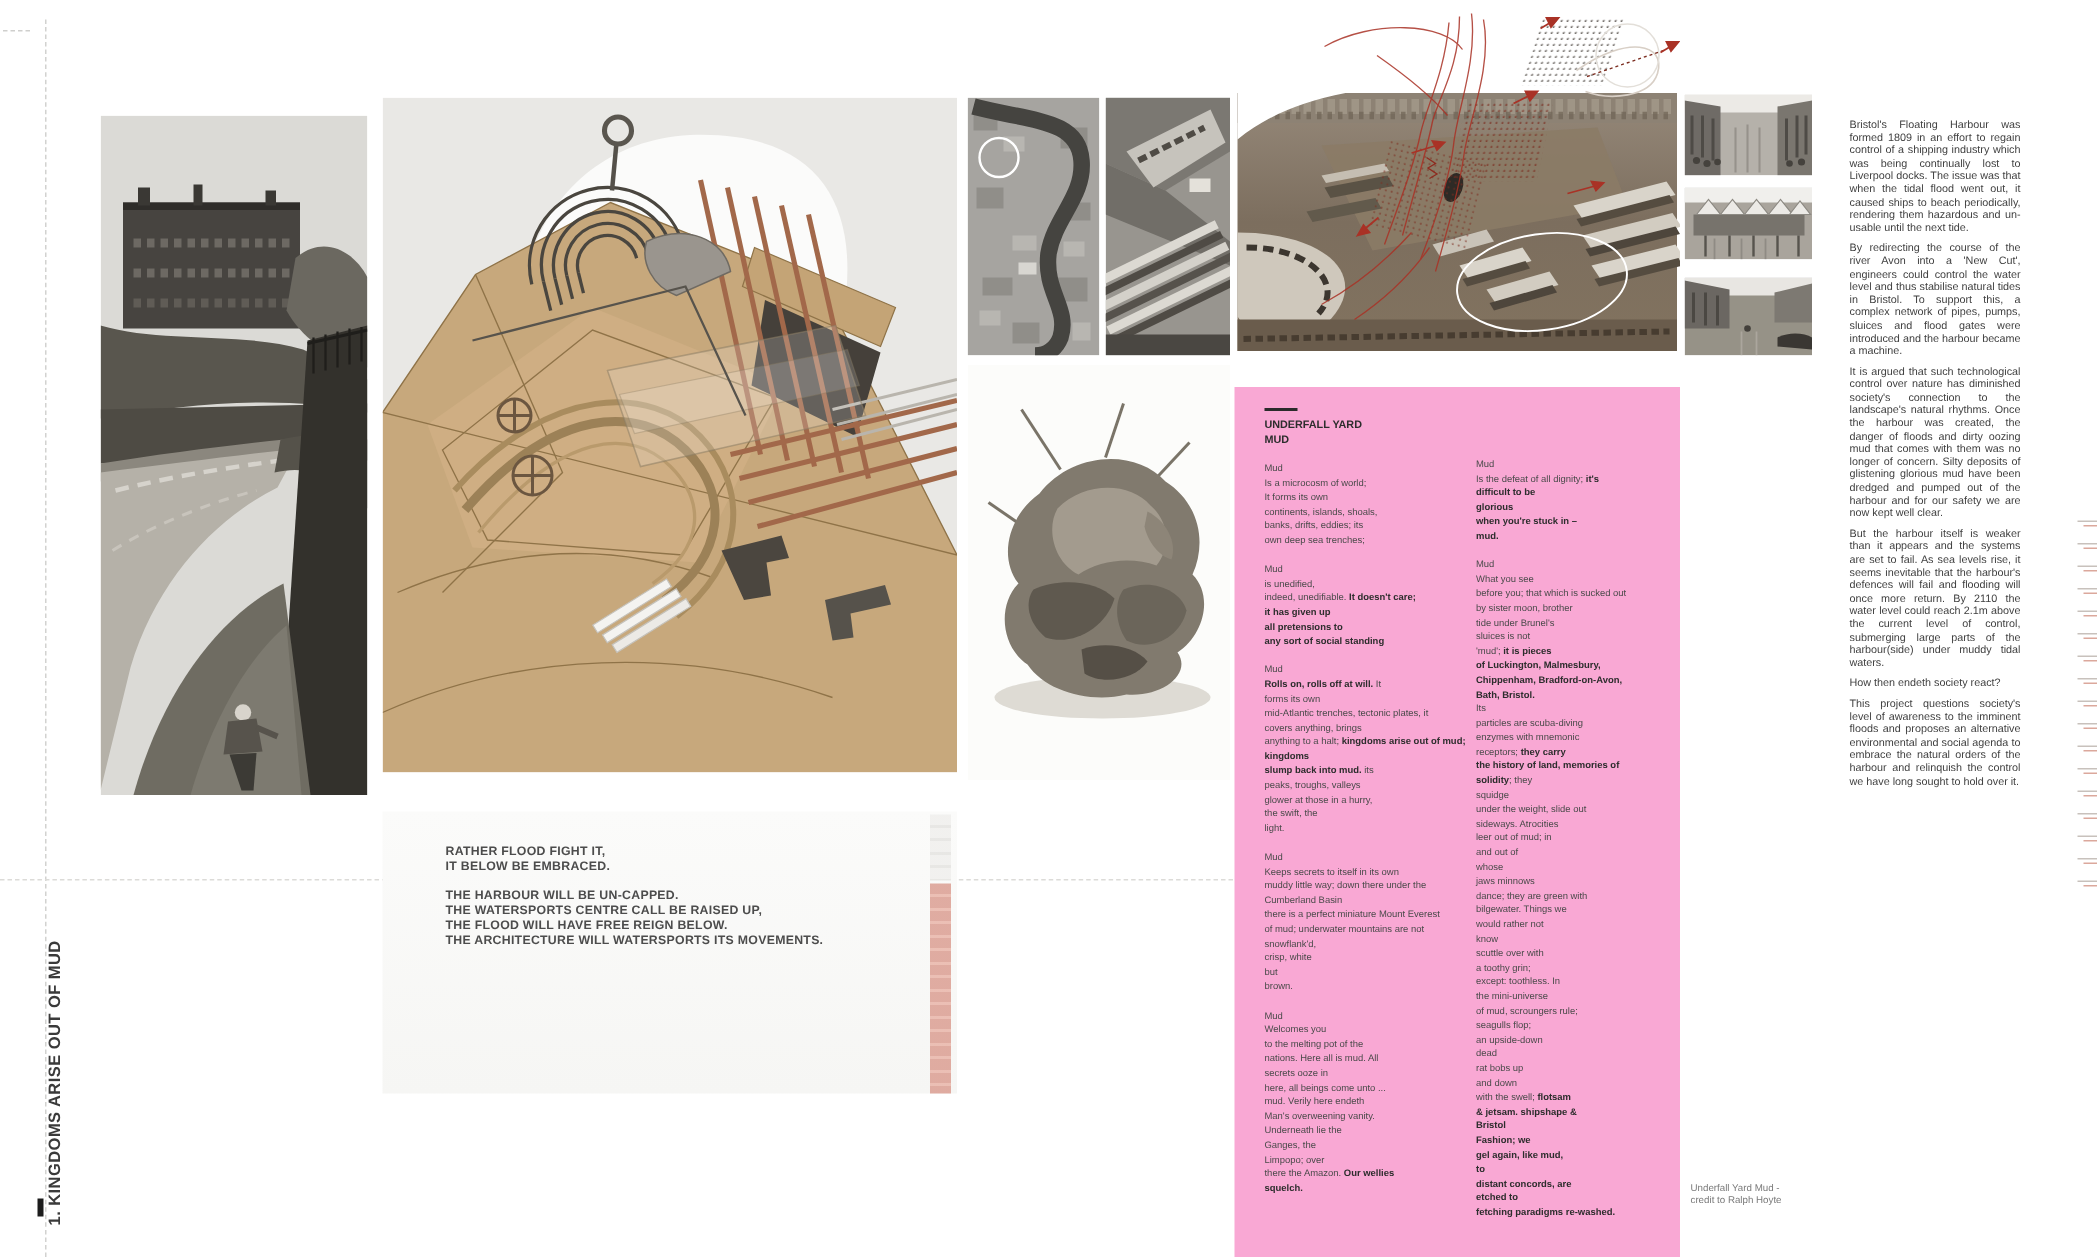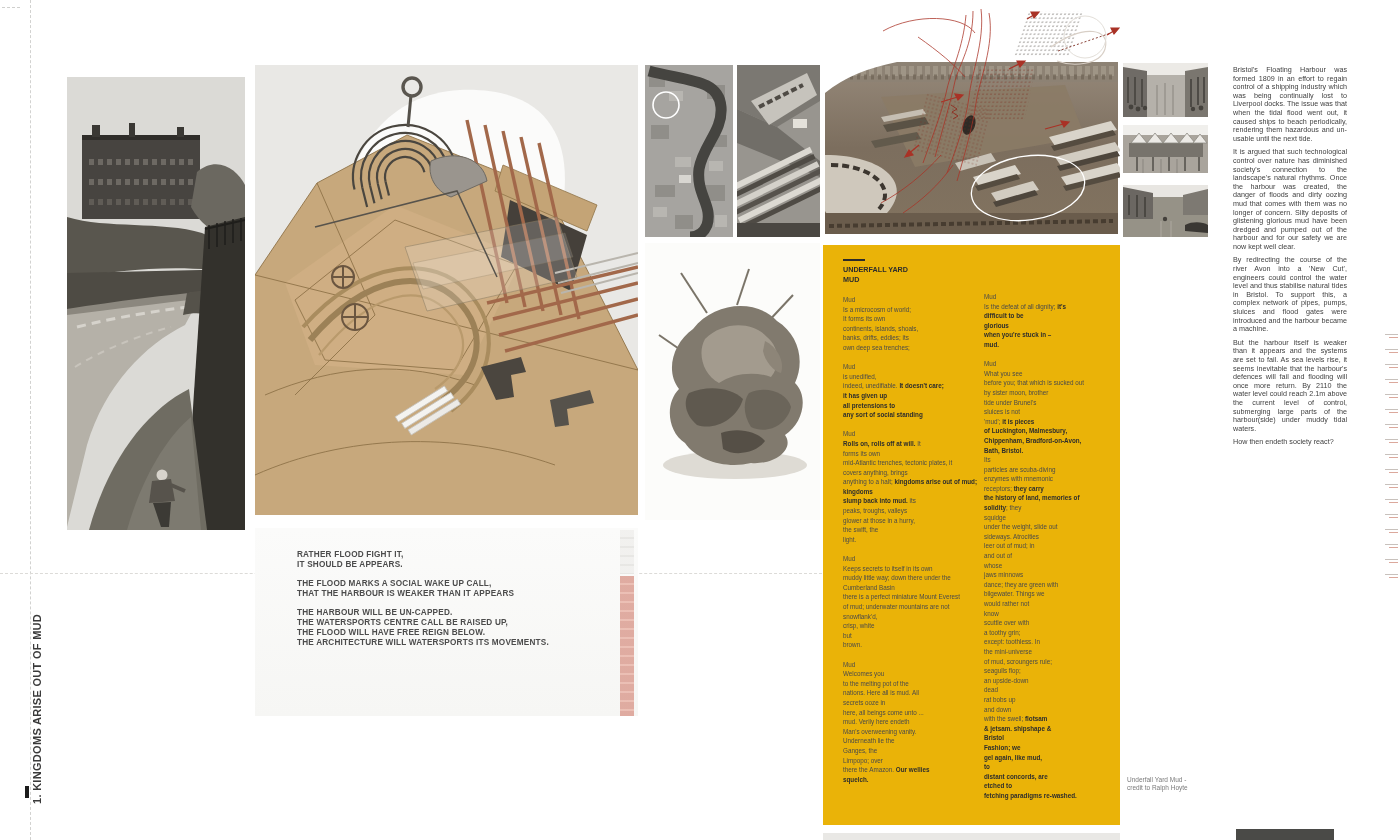--- a/index.html
+++ b/index.html
@@ -1,18 +1,18 @@
 <!DOCTYPE html>
 <html><head>
 <meta charset="utf-8">
 <style>
   html,body{margin:0;padding:0;background:#fff;}
   .page{position:relative;width:1400px;height:840px;background:#ffffff;overflow:hidden;
         font-family:"Liberation Sans", sans-serif;color:#3d3d3d;}
-  .abs{position:absolute;}
+  .abs{position:absolute;margin-top:13px;}
   
   .guide-v{left:30px;top:0;width:0;height:840px;border-left:1px dashed #d2d2d0;}
   .guide-h{left:0;top:573px;width:822px;height:0;border-top:1px dashed #dcdbd8;}
   .guide-corner{left:2px;top:7px;width:18px;height:0;border-top:1px dashed #cfcfcd;}
   .section-tick{left:25px;top:786px;width:4px;height:12px;background:#1c1c1c;}
   .section-label{left:31px;top:592px;height:212px;writing-mode:vertical-rl;transform:rotate(180deg);
         font-size:11px;font-weight:bold;color:#3a3a3a;letter-spacing:.3px;white-space:nowrap;}
   
   figure{margin:0;padding:0;}
   .fig{position:absolute;overflow:hidden;}
@@ -21,21 +21,21 @@
         background:linear-gradient(180deg,#fbfbfa, #f6f6f4);}
   .manifesto-text{position:absolute;left:42px;top:22px;font-size:8.2px;font-weight:bold;
         color:#4c4c4c;letter-spacing:.2px;}
   .manifesto-text .stanza{margin-bottom:9px;}
   .manifesto-text .mline{line-height:10px;white-space:nowrap;}
   .salmon-strip{position:absolute;left:365px;top:48px;width:14px;height:140px;
         background:repeating-linear-gradient(180deg,#db9e92 0 7px,#e9b5a9 7px 9px);opacity:.85;}
   .strip-ghost{position:absolute;left:365px;top:2px;width:14px;height:44px;
         background:repeating-linear-gradient(180deg,#efeeec 0 7px,#e3e2df 7px 9px);opacity:.8;}
   
-  .poem-panel{left:823px;top:245px;width:297px;height:580px;background:#eab308;}
+  .poem-panel{left:823px;top:245px;width:297px;height:580px;background:#f9a8d4;}
   .poem-panel-sliver{left:823px;top:833px;width:297px;height:7px;background:#e9e8e5;}
   .poem-col{position:absolute;font-size:6.3px;line-height:9.6px;color:#4a4a4a;}
   .poem-col b{color:#2d2d2d;}
   .poem-col .stanza{margin-bottom:9.6px;}
   .poem-rule{width:22px;height:2px;background:#2b2b2b;margin-bottom:4px;}
   .poem-title{font-weight:bold;font-size:7.2px;line-height:10px;color:#2d2d2d;margin-bottom:10px;}
   #poem-col1{left:20px;top:14px;width:140px;}
   #poem-col2{left:161px;top:47px;width:128px;}
   
   .essay{left:1233px;top:66px;width:114px;font-size:7.2px;line-height:8.6px;
@@ -173,25 +173,21 @@
       <polyline points="60,162 202,126 242,212" fill="none" stroke="#57534c" stroke-width="1.5"></polyline>
     </svg>
   </figure>
 
   <section class="abs manifesto">
     <div class="strip-ghost"></div>
     <div class="salmon-strip"></div>
     <div class="manifesto-text" id="manifesto-lines">
         <div class="stanza">
           <div class="mline"><span>RATHER FLOOD FIGHT IT,</span></div>
-          <div class="mline"><span>IT SHOULD BE APPEARS.</span></div>
-        </div>
-        <div class="stanza">
-          <div class="mline"><span>THE FLOOD MARKS A SOCIAL WAKE UP CALL,</span></div>
-          <div class="mline"><span>THAT THE HARBOUR IS WEAKER THAN IT APPEARS</span></div>
+          <div class="mline"><span>IT BELOW BE EMBRACED.</span></div>
         </div>
         <div class="stanza">
           <div class="mline"><span>THE HARBOUR WILL BE UN-CAPPED.</span></div>
           <div class="mline"><span>THE WATERSPORTS CENTRE CALL BE RAISED UP,</span></div>
           <div class="mline"><span>THE FLOOD WILL HAVE FREE REIGN BELOW.</span></div>
           <div class="mline"><span>THE ARCHITECTURE WILL WATERSPORTS ITS MOVEMENTS.</span></div>
         </div>
       </div>
   </section>
 
@@ -546,24 +542,25 @@
   </section>
   <div class="abs poem-panel-sliver"></div>
 
   <div class="abs caption">
     <div>Underfall Yard Mud -</div>
     <div>credit to Ralph Hoyte</div>
   </div>
 
   <aside class="abs essay" id="essay-col">
       <p>Bristol's Floating Harbour was formed 1809 in an effort to regain control of a shipping industry which was being continually lost to Liverpool docks. The issue was that when the tidal flood went out, it caused ships to beach periodically, rendering them hazardous and un-usable until the next tide.</p>
+      <p>By redirecting the course of the river Avon into a 'New Cut', engineers could control the water level and thus stabilise natural tides in Bristol. To support this, a complex network of pipes, pumps, sluices and flood gates were introduced and the harbour became a machine.</p>
       <p>It is argued that such technological control over nature has diminished society's connection to the landscape's natural rhythms. Once the harbour was created, the danger of floods and dirty oozing mud that comes with them was no longer of concern. Silty deposits of glistening glorious mud have been dredged and pumped out of the harbour and for our safety we are now kept well clear.</p>
-      <p>By redirecting the course of the river Avon into a 'New Cut', engineers could control the water level and thus stabilise natural tides in Bristol. To support this, a complex network of pipes, pumps, sluices and flood gates were introduced and the harbour became a machine.</p>
       <p>But the harbour itself is weaker than it appears and the systems are set to fail. As sea levels rise, it seems inevitable that the harbour's defences will fail and flooding will once more return. By 2110 the water level could reach 2.1m above the current level of control, submerging large parts of the harbour(side) under muddy tidal waters.</p>
       <p>How then endeth society react?</p>
+      <p>This project questions society's level of awareness to the imminent floods and proposes an alternative environmental and social agenda to embrace the natural orders of the harbour and relinquish the control we have long sought to hold over it.</p>
     </aside>
 
   <div class="abs edge-marks" id="edge-marks">
       <div class="emark">
         <i class="l1"></i>
         <i class="l2"></i>
       </div>
       <div class="emark">
         <i class="l1"></i>
         <i class="l2"></i>

